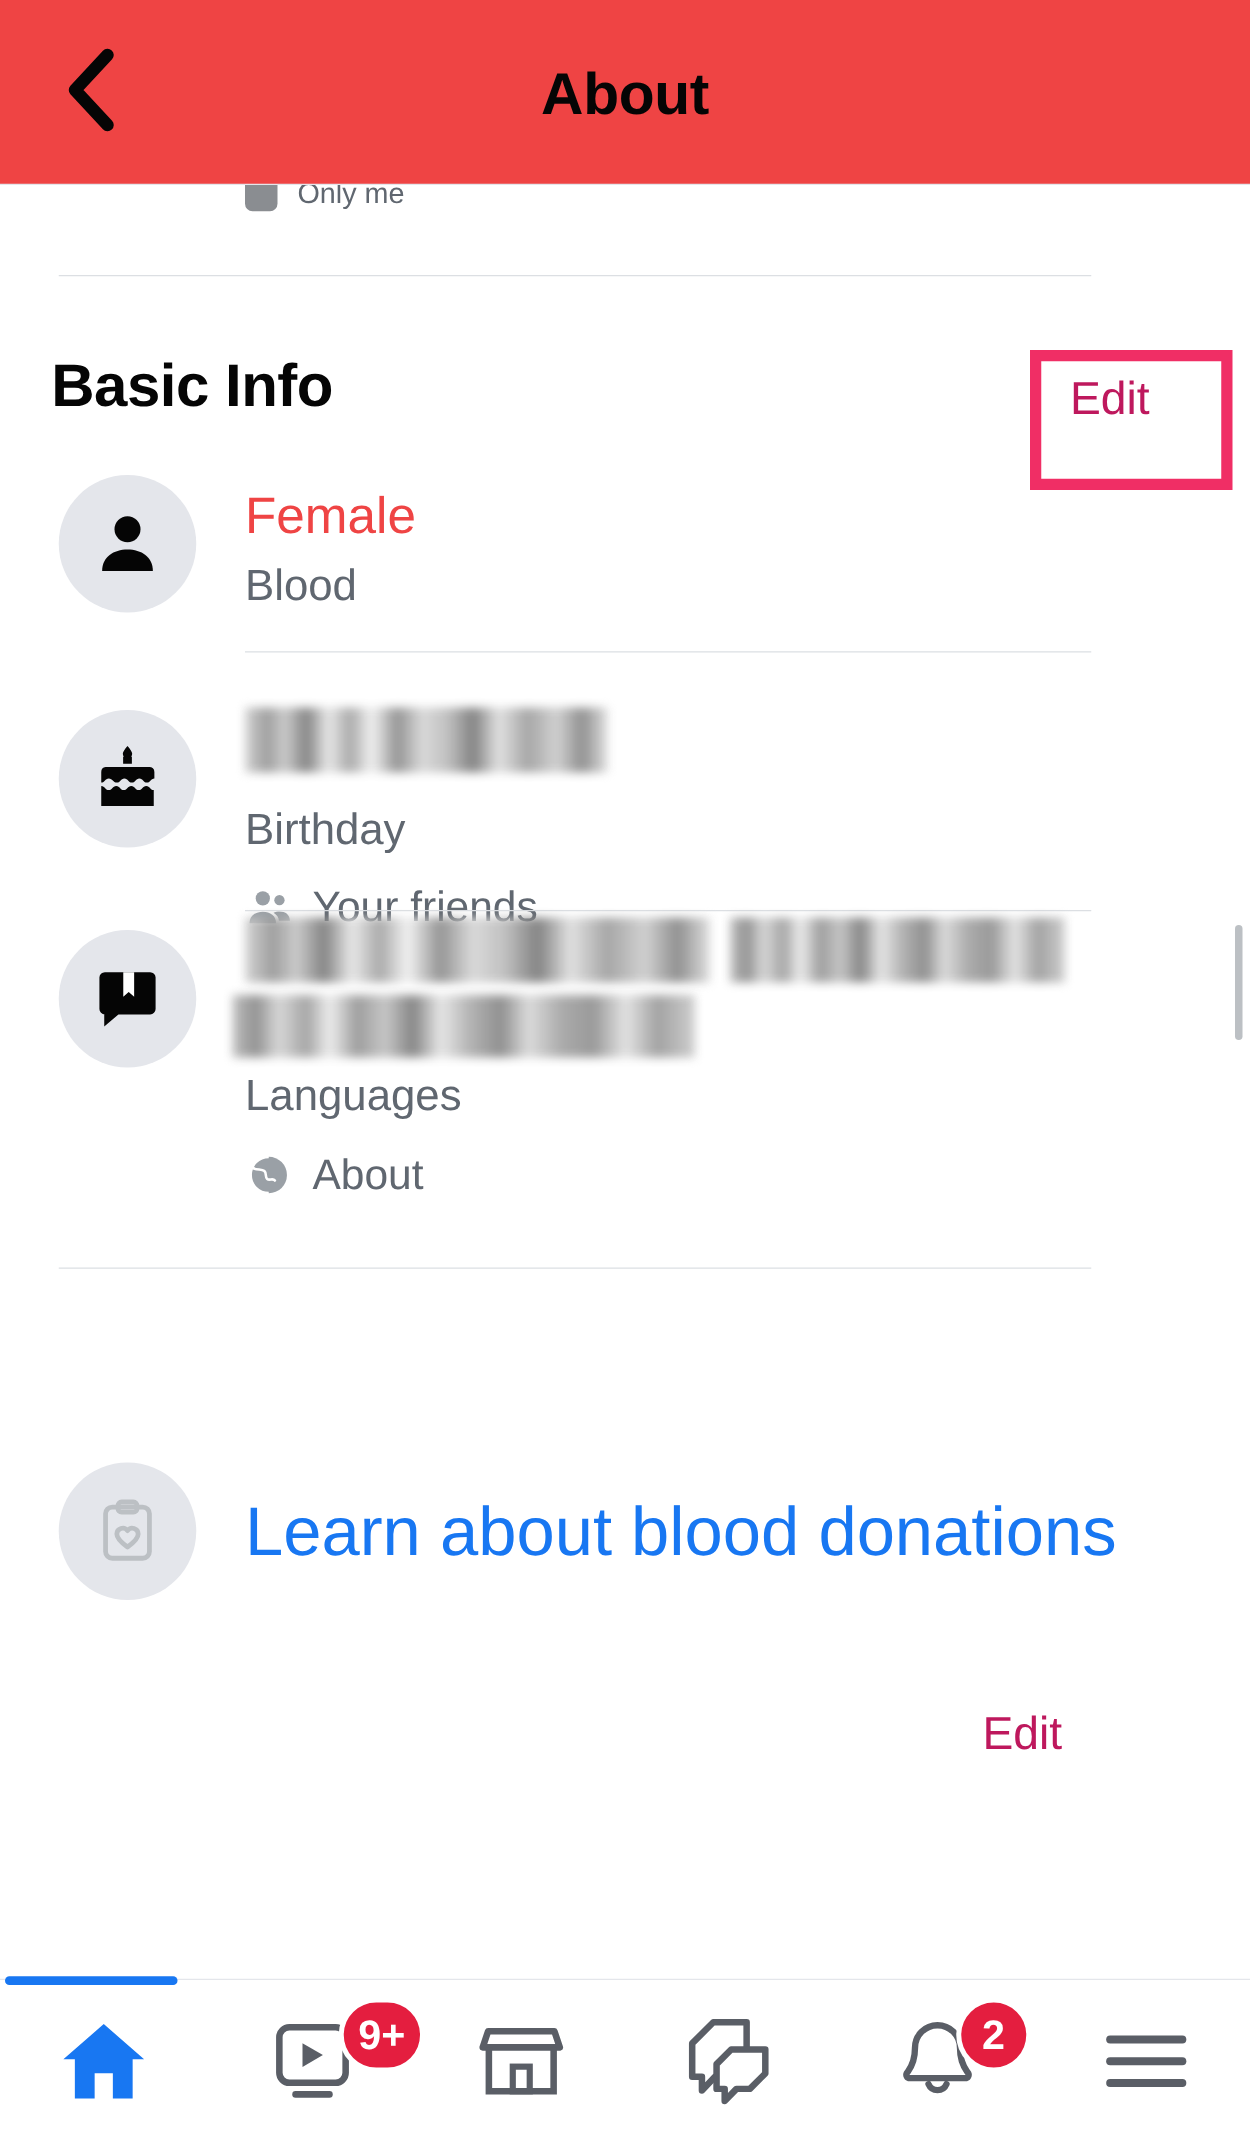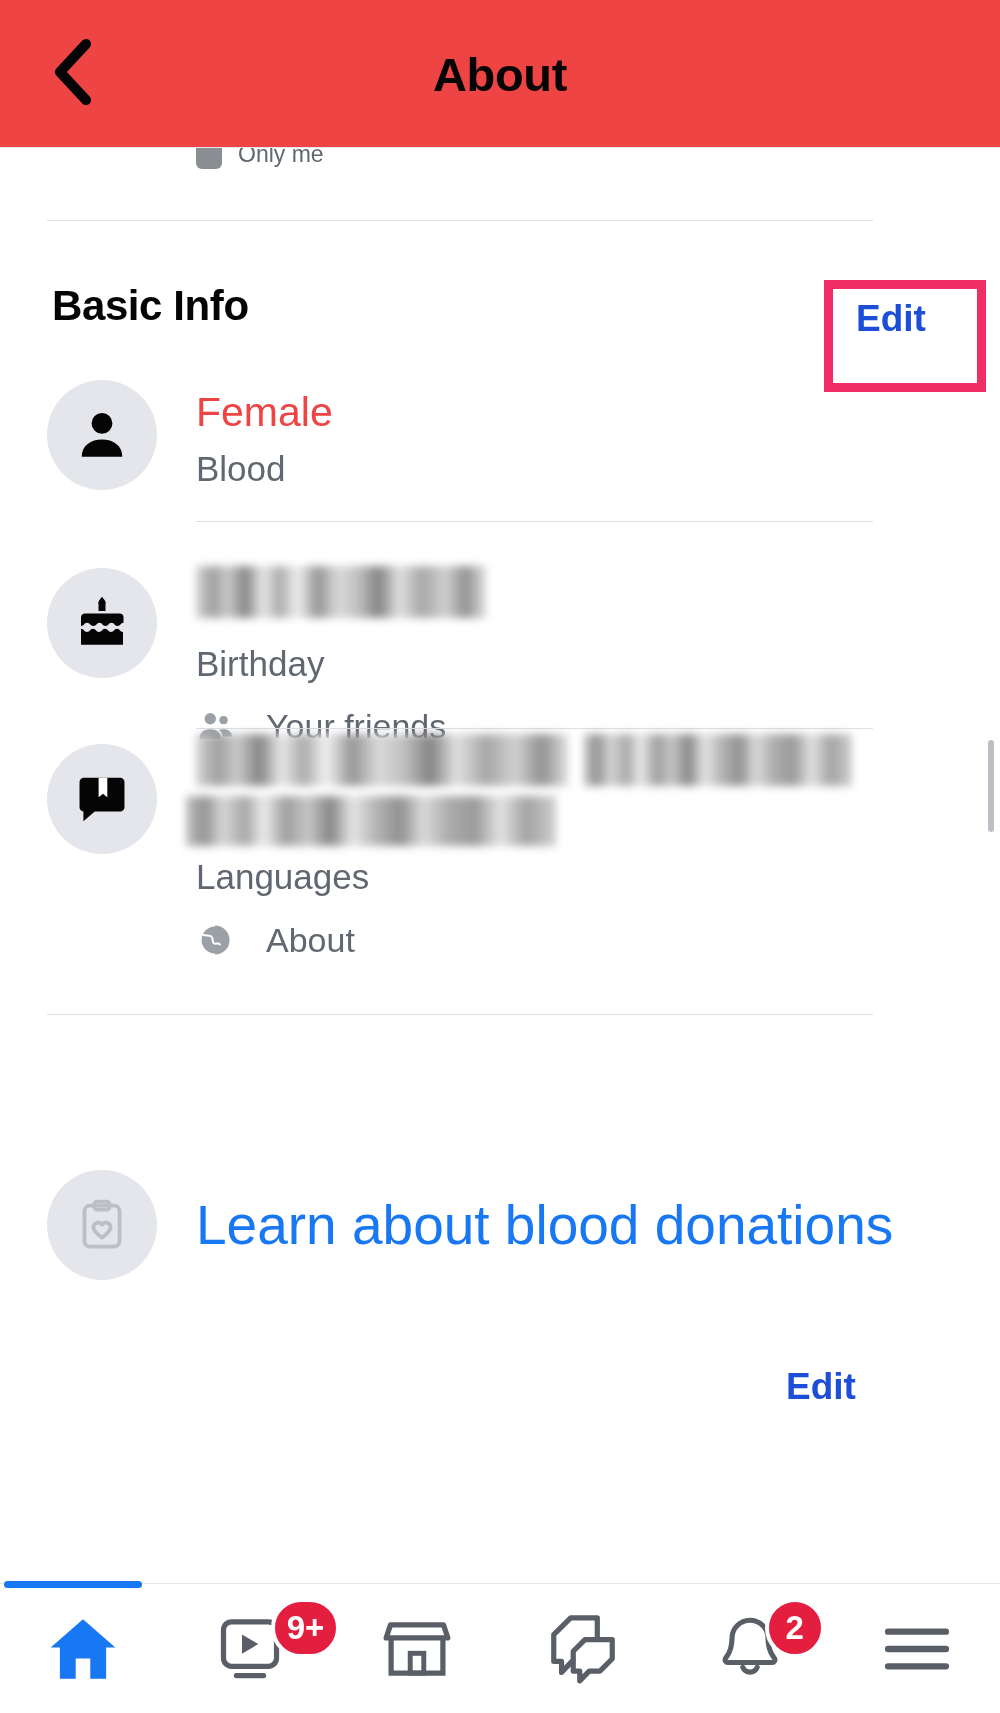--- a/index.html
+++ b/index.html
@@ -84,35 +84,34 @@
     height: 1px;
     background: #dcdfe3;
   }
   .divider.inset {
     left: 196px;
     width: 677px;
   }
 
   .section-title {
     position: absolute;
-    left: 52px;
-    font-size: 42px;
+    left: 41px;
+    font-size: 48px;
     font-weight: bold;
     color: #050505;
     letter-spacing: -0.4px;
     white-space: nowrap;
   }
 
   .edit-link {
     position: absolute;
     font-size: 37px;
-    color: #1d4ed8;
+    color: #be185d;
     white-space: nowrap;
     cursor: pointer;
-    font-weight: bold;
   }
 
   
   .highlight-box {
     position: absolute;
     left: 824px;
     top: 132px;
     width: 162px;
     height: 112px;
     border: 9px solid #f02e65;
@@ -150,21 +149,21 @@
     font-size: 35px;
     color: #606770;
     line-height: 42px;
     white-space: nowrap;
   }
   .privacy {
     position: absolute;
     left: 196px;
     display: flex;
     align-items: center;
-    gap: 32px;
+    gap: 16px;
   }
   .privacy-text {
     font-size: 34px;
     color: #606770;
     line-height: 40px;
     white-space: nowrap;
   }
   .privacy svg { display: block; flex: none; }
 
   

